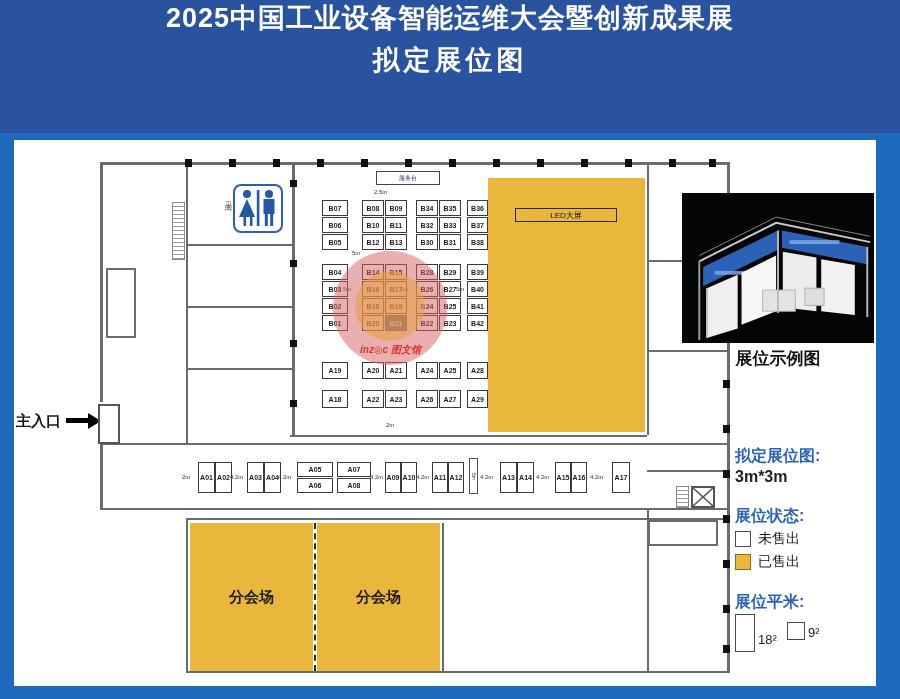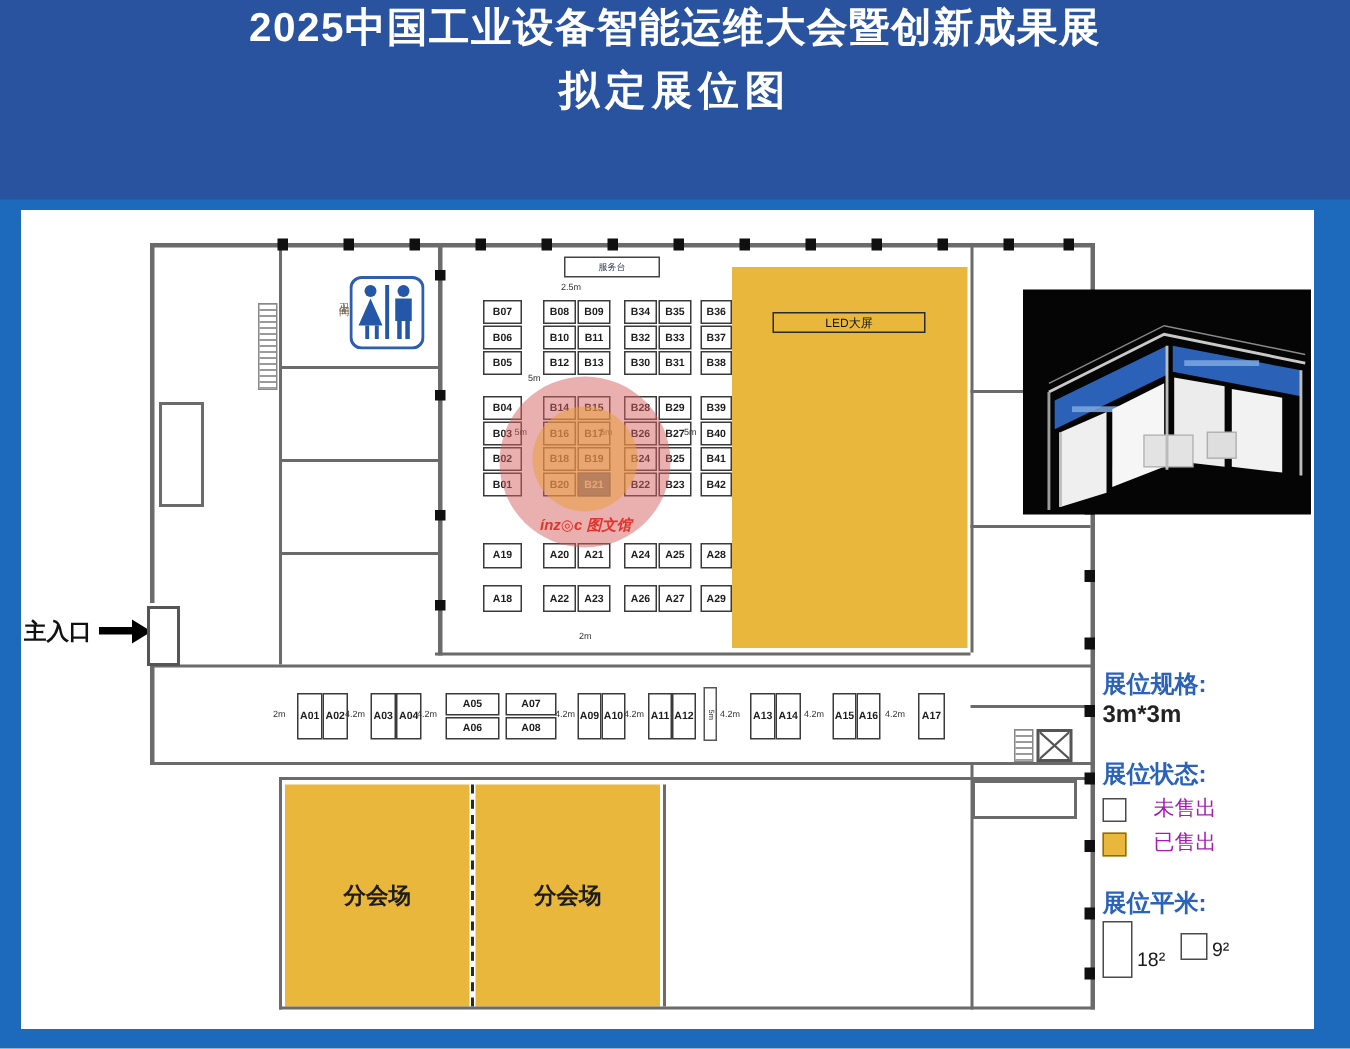--- a/index.html
+++ b/index.html
@@ -48,21 +48,21 @@
   .arrow-head{position:absolute;width:0;height:0;border-top:8px solid transparent;border-bottom:8px solid transparent;border-left:13px solid #000;}
   .vestibule{position:absolute;background:#fff;border:2px solid #555;box-sizing:border-box;}
   
   .toilet-txt{position:absolute;writing-mode:vertical-rl;font-size:7px;color:#7a6a55;letter-spacing:1px;}
   
   .example-img{position:absolute;background:#050505;}
   .example-caption{position:absolute;font-size:17px;font-weight:bold;color:#111;text-align:center;}
   
   .lg-title{position:absolute;font-size:16px;font-weight:bold;color:#2b63b8;}
   .lg-value{position:absolute;font-size:16px;font-weight:bold;color:#222;}
-  .lg-row{position:absolute;display:flex;align-items:flex-end;gap:18px;font-size:14px;color:#a21caf;}
+  .lg-row{position:absolute;display:flex;align-items:center;gap:7px;font-size:14px;color:#0f172a;}
   .swatch{width:16px;height:16px;border:1.5px solid #4a4a4a;background:#fff;box-sizing:border-box;}
   .swatch.sold{background:#e8b73c;border-color:#8a6d1f;}
   .size-rect{position:absolute;border:1.5px solid #4a4a4a;background:#fff;box-sizing:border-box;}
   .size-lbl{position:absolute;font-size:13px;color:#1a1a1a;}
 </style>
 </head>
 <body>
 
 <div class="header">
   <div class="t1">2025中国工业设备智能运维大会暨创新成果展</div>
@@ -279,22 +279,23 @@
       <polygon points="105,58 140,64 140,120 105,116" fill="#ececec"></polygon>
       <polygon points="145,66 180,72 180,124 145,120" fill="#f2f2f2"></polygon>
       <rect x="84" y="98" width="34" height="22" fill="#e3e3e3" stroke="#b5b5b5"></rect>
       <rect x="128" y="96" width="20" height="18" fill="#dedede" stroke="#b0b0b0"></rect>
       <line x1="26" y1="96" x2="26" y2="148" stroke="#bcbcbc" stroke-width="2"></line>
       <line x1="100" y1="36" x2="100" y2="122" stroke="#bcbcbc" stroke-width="2"></line>
       <line x1="193" y1="53" x2="193" y2="126" stroke="#bcbcbc" stroke-width="2"></line>
       <line x1="18" y1="68" x2="18" y2="150" stroke="#9d9d9d" stroke-width="2"></line>
     </svg>
   </div>
-
-  <div class="lg-title" style="left:721px;top:306px;">展位规格:</div>
+  <div class="example-caption" style="left:668px;top:207px;width:192px;">展位示例图</div>
+
+  <div class="lg-title" style="left:721px;top:306px;">拟定展位图:</div>
   <div class="lg-value" style="left:721px;top:328px;">3m*3m</div>
 
   <div class="lg-title" style="left:721px;top:366px;">展位状态:</div>
   <div class="lg-row" style="left:721px;top:390px;">
     <span class="swatch"></span>
     <span>未售出</span>
   </div>
   <div class="lg-row" style="left:721px;top:413px;">
     <span class="swatch sold"></span>
     <span>已售出</span>

